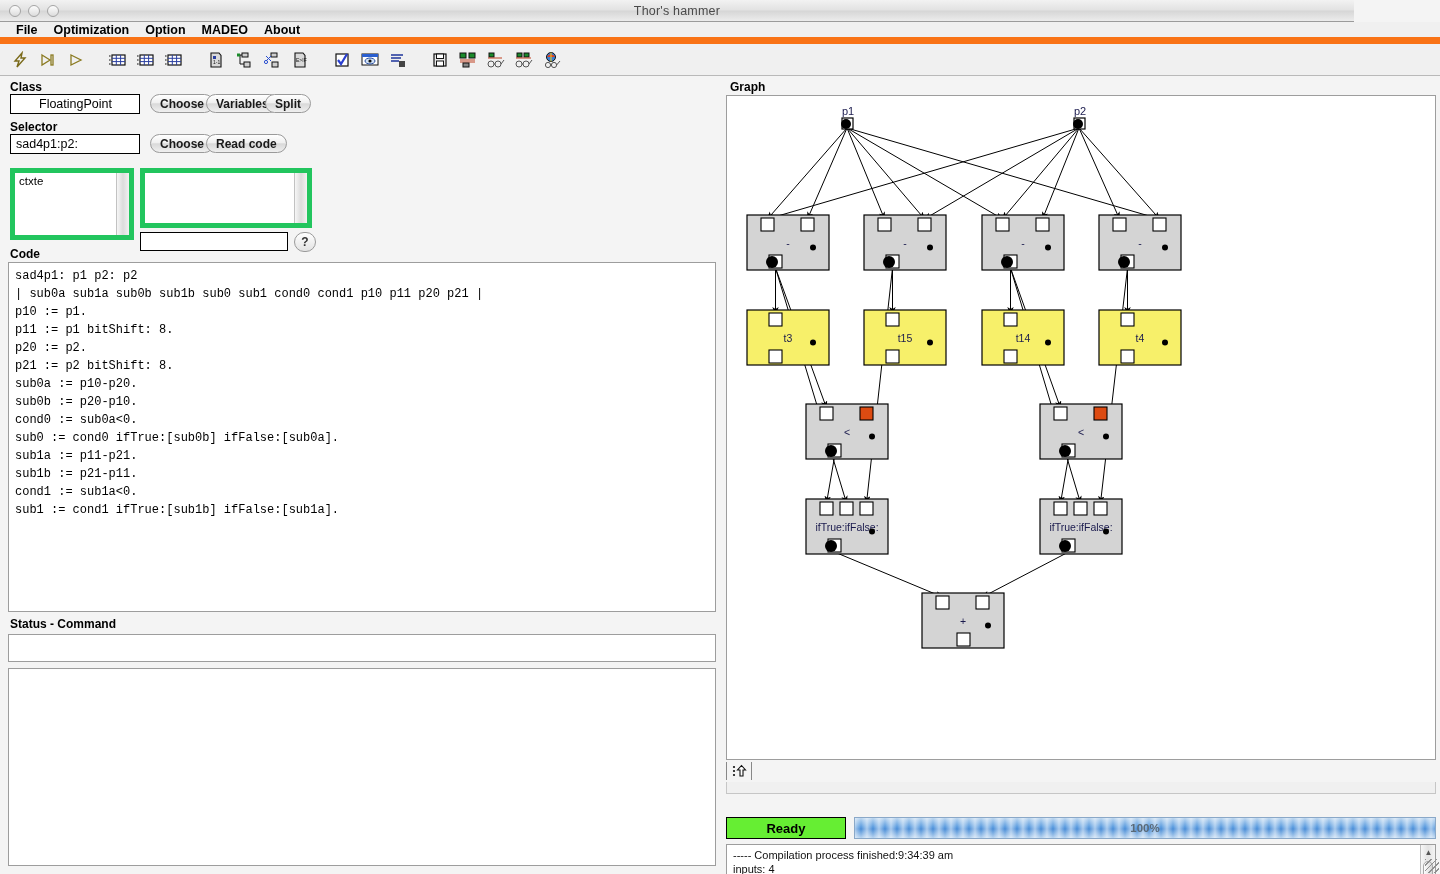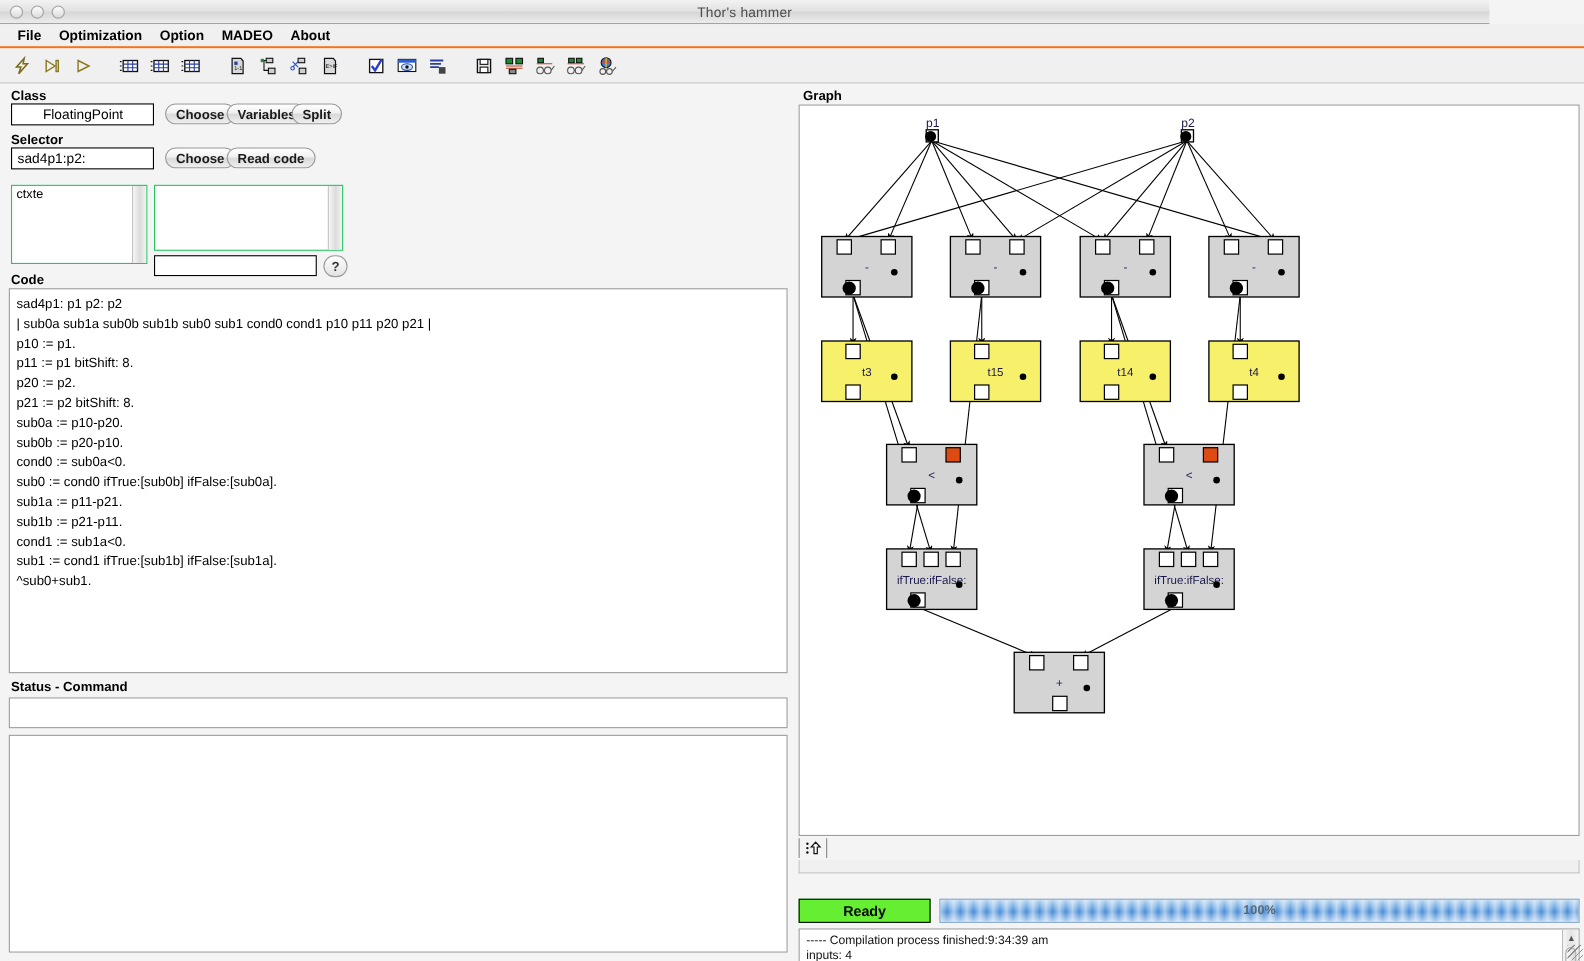--- a/index.html
+++ b/index.html
@@ -31,21 +31,21 @@
   }
   .tb-title {
     position: absolute; left: 0; right: 0; text-align: center;
     font-size: 12.5px; color: #4a4a4a; letter-spacing: .2px;
   }
 
   
   .menubar {
     position: absolute; left: 0; top: 22px; width: 1440px; height: 22px;
     background: #f0f0f0;
-    border-bottom: 2px solid #f97316;
+    border-bottom: 7px solid #f97316;
     display: flex; align-items: center; padding-left: 8px;
   }
   .menu-item {
     font-size: 12.5px; font-weight: bold; color: #000;
     padding: 2px 8px; cursor: default; white-space: nowrap;
   }
 
   
   .toolbar {
     position: absolute; left: 0; top: 44px; width: 1440px; height: 32px;
@@ -82,35 +82,35 @@
     cursor: default; white-space: nowrap;
   }
   .help-btn {
     width: 22px; height: 20px; border-radius: 11px;
     background: linear-gradient(to bottom, #ffffff, #e2e2e2);
     border: 1px solid #9a9a9a;
     font-size: 12px; font-weight: bold; color: #333;
     display: flex; align-items: center; justify-content: center;
   }
   .listbox {
-    background: #fff; border: 1px solid #22c55e;
+    background: #fff; border: 5px solid #22c55e;
     position: relative; overflow: hidden;
   }
   .listbox .lb-text {
     font-size: 11.5px; color: #000; padding: 2px 4px;
   }
   .lb-scroll {
     position: absolute; right: 0; top: 0; bottom: 0; width: 13px;
     background: linear-gradient(to right, #f6f6f6, #dcdcdc, #f2f2f2);
     border-left: 1px solid #c2c2c2;
   }
   .code-box {
     background: #fff; border: 1px solid #9d9d9d;
     font-size: 12px; color: #000;
-    padding: 4px 6px; overflow: hidden;
+    padding: 4px 6px; overflow: hidden; font-family: Liberation Mono, monospace;
   }
   .code-line { height: 18px; line-height: 18px; white-space: pre; }
   .plain-box { background: #fff; border: 1px solid #9d9d9d; }
 
   
   .right-pane {
     position: absolute; left: 722px; top: 76px; width: 718px; height: 798px;
     background: #f4f4f4;
   }
   .pane-title {
@@ -394,21 +394,20 @@
       <div class="code-line">p20 := p2.</div>
       <div class="code-line">p21 := p2 bitShift: 8.</div>
       <div class="code-line">sub0a := p10-p20.</div>
       <div class="code-line">sub0b := p20-p10.</div>
       <div class="code-line">cond0 := sub0a&lt;0.</div>
       <div class="code-line">sub0 := cond0 ifTrue:[sub0b] ifFalse:[sub0a].</div>
       <div class="code-line">sub1a := p11-p21.</div>
       <div class="code-line">sub1b := p21-p11.</div>
       <div class="code-line">cond1 := sub1a&lt;0.</div>
       <div class="code-line">sub1 := cond1 ifTrue:[sub1b] ifFalse:[sub1a].</div>
-      <div class="code-line">^sub0+sub1.</div>
     </div>
 
     <div class="fld-label" style="position:absolute;left:10px;top:541px;">Status - Command</div>
     <div class="plain-box" style="position:absolute;left:8px;top:558px;width:708px;height:28px;"></div>
     <div class="plain-box" style="position:absolute;left:8px;top:592px;width:708px;height:198px;"></div>
   </div>
 
   <div class="right-pane">
 
     <div class="pane-title" style="position:absolute;left:8px;top:4px;">Graph</div>

